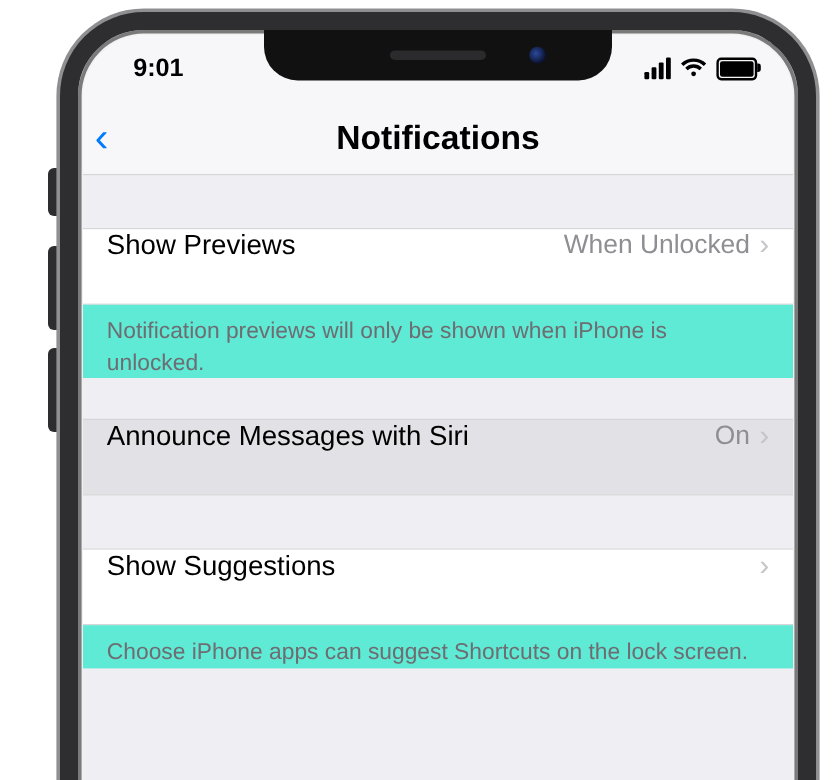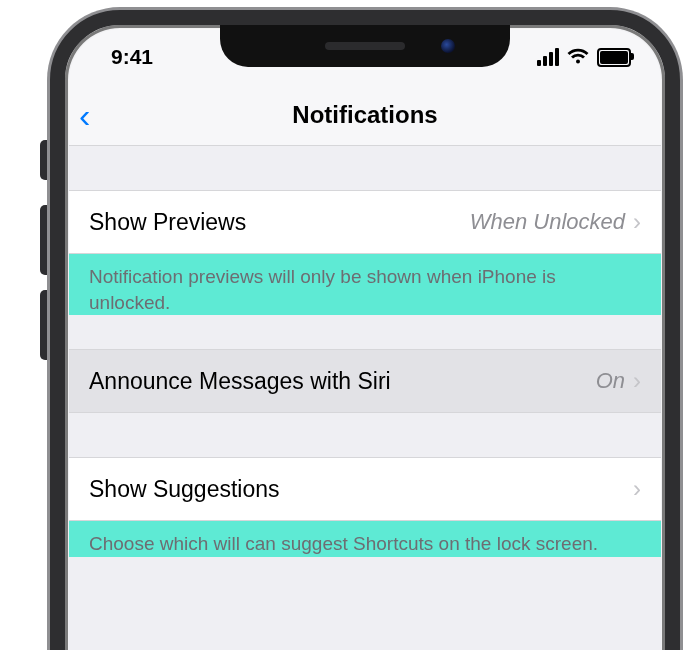--- a/index.html
+++ b/index.html
@@ -132,43 +132,42 @@
   .nav-back-chevron {
     font-size: 34px;
     line-height: 1;
     font-weight: 300;
     margin-right: 2px;
   }
   .nav-title {
     position: absolute;
     left: 0; right: 0;
     text-align: center;
-    font-size: 24px;
+    font-size: 28px;
     font-weight: 600;
     color: #000;
     pointer-events: none;
   }
 
   
   .group-spacer { height: 44px; background: #efeff3; }
   .group-spacer.small { height: 34px; }
   .cell {
     background: #fff;
     min-height: 62px;
     display: flex;
-    align-items: center;
     padding: 0 20px;
     font-size: 23px;
     color: #000;
     border-top: 1px solid #d6d6d9;
     border-bottom: 1px solid #d6d6d9;
   }
   .cell.pressed { background: #e2e2e6; }
   .cell .cell-label { flex: 1; }
-  .cell .cell-value { color: #8e8e93; font-size: 22px; margin-right: 8px; font-style: italic; }
+  .cell .cell-value { color: #8e8e93; font-size: 22px; margin-right: 8px; }
   .cell .chevron { color: #c5c5c9; font-size: 24px; }
   .footer-text {
     padding: 10px 20px 0 20px;
     color: #6d6d72;
     font-size: 19px;
     line-height: 1.35;
     background: #5eead4;
   }
 </style>
 </head>
@@ -182,21 +181,21 @@
 
   <div class="phone-body">
     <div class="notch">
       <div class="notch-speaker"></div>
       <div class="notch-cam"></div>
     </div>
 
     <div class="screen">
 
       <div class="status-bar">
-        <span>9:41</span>
+        <span>9:01</span>
         <div class="status-right">
           <span class="cell-bars">
             <span></span>
               <span></span>
               <span></span>
               <span></span>
           </span>
           <span class="wifi-icon">
             <svg width="22" height="18" viewBox="0 0 22 18">
               <path d="M11 15.5a2 2 0 100-4 2 2 0 000 4zM4 8.5a10 10 0 0114 0l-2 2a7 7 0 00-10 0l-2-2zM0.5 5a15 15 0 0121 0l-2 2a12 12 0 00-17 0l-2-2z" fill="#000"></path>
@@ -230,17 +229,17 @@
         <span class="cell-label">Announce Messages with Siri</span>
         <span class="cell-value">On</span>
         <span class="chevron">›</span>
       </div>
 
       <div class="group-spacer"></div>
       <div class="cell">
         <span class="cell-label">Show Suggestions</span>
         <span class="chevron">›</span>
       </div>
-      <div class="footer-text">Choose which will can suggest Shortcuts on the lock screen.</div>
+      <div class="footer-text">Choose iPhone apps can suggest Shortcuts on the lock screen.</div>
 
     </div>
   </div>
 </div>
 
 </body></html>

